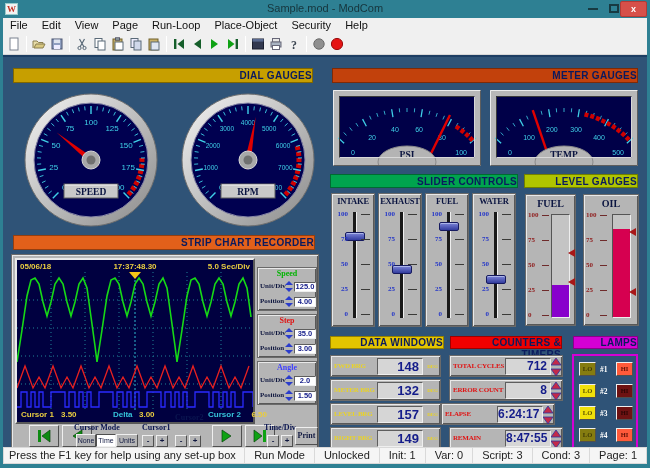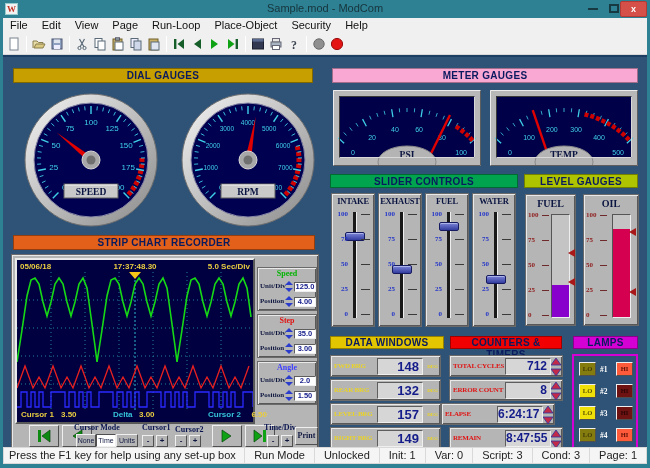--- a/index.html
+++ b/index.html
@@ -20,21 +20,21 @@
   .menu-item { font-size:11px; color:#111; padding:0 7px; line-height:15px; }
 
   .toolbar { position:absolute; left:3px; top:33px; width:644px; height:22px; background:#f0f0f0; border-bottom:1px solid #d8d8d8;
              display:flex; align-items:center; padding-left:2px; }
   .tb-icon { width:18px; height:18px; display:inline-flex; align-items:center; justify-content:center; }
   .tb-sep { width:1px; height:16px; background:#c8c8c8; border-right:1px solid #fff; margin:0 3px; }
 
   
   .content { position:absolute; left:3px; top:55px; width:644px; height:392px; background:#2F5377; border-top:2px solid #1d3e63; }
 
-  .hdr { position:absolute; font:bold 10px "Liberation Sans",sans-serif; color:#0a1a5e; text-align:center;
+  .hdr { position:absolute; font:bold 10px "Liberation Sans",sans-serif; color:#0a1a5e; text-align:right;
          letter-spacing:.3px; border:1px solid rgba(0,0,0,.35); }
 
   .panel { position:absolute; background:#b5b5b5; border:1px solid #6a6a6a;
            box-shadow: inset 1px 1px 0 #e9e9e9, inset -1px -1px 0 #585858; }
 
   .btn { background:#b5b5b5; border:1px solid; border-color:#efefef #4f4f4f #4f4f4f #efefef; color:#101840; cursor:default; }
   .btn.active { border-color:#4f4f4f #efefef #efefef #4f4f4f; background:#fff; }
 
   .display { background:#d6d6d6; border:1px solid; border-color:#5e5e5e #efefef #efefef #5e5e5e;
              color:#141c8a; font-weight:bold; text-align:right; }
@@ -242,21 +242,21 @@
     <span class="tb-icon">
       <svg width="16" height="16" viewBox="0 0 16 16">
         <circle cx="8" cy="8" r="5.6" fill="#e51414" stroke="#9a0c0c"></circle>
       </svg>
     </span>
   </div>
 
 <div class="content">
 
   <div class="hdr" style="left:10px;top:11px;width:300px;height:15px;line-height:14px;background:#C79F00">DIAL GAUGES</div>
-  <div class="hdr" style="left:329px;top:11px;width:306px;height:15px;line-height:14px;background:#f9a8d4">METER GAUGES</div>
+  <div class="hdr" style="left:329px;top:11px;width:306px;height:15px;line-height:14px;background:#c2410c">METER GAUGES</div>
   <div class="hdr" style="left:10px;top:178px;width:302px;height:15px;line-height:14px;background:#E2601A">STRIP CHART RECORDER</div>
   <div class="hdr" style="left:327px;top:117px;width:188px;height:14px;line-height:13px;background:#00A44E">SLIDER CONTROLS</div>
   <div class="hdr" style="left:521px;top:117px;width:114px;height:14px;line-height:13px;background:#AFC400">LEVEL GAUGES</div>
   <div class="hdr" style="left:327px;top:279px;width:114px;height:13px;line-height:12px;background:#E3C500">DATA WINDOWS</div>
   <div class="hdr" style="left:447px;top:279px;width:112px;height:13px;line-height:12px;background:#F00000">COUNTERS &amp; TIMERS</div>
   <div class="hdr" style="left:570px;top:279px;width:65px;height:13px;line-height:12px;background:#D400D4">LAMPS</div>
 
   <svg id="dial0" style="position:absolute;left:19px;top:34px" width="138" height="138">
       <circle cx="69" cy="69" r="66" fill="url(#gmetal)" stroke="#6f6f6f"></circle>
       <circle cx="69" cy="69" r="57" fill="#000050" stroke="#8a8aa8" stroke-width="1"></circle>
@@ -653,21 +653,21 @@
           <path d="M13 1 L4 7 L13 13 Z" fill="#0e8a12" stroke="#07430a" stroke-width="0.7"></path>
         </svg>
     </div>
     <div class="ctl-label" style="left:62px;top:168px;width:62px">Cursor Mode</div>
     <div class="btn mode-btn" style="left:64px;top:179px;width:20px">None</div>
     <div class="btn mode-btn active" style="left:84px;top:179px;width:20px">Time</div>
     <div class="btn mode-btn" style="left:104px;top:179px;width:22px">Units</div>
     <div class="ctl-label" style="left:130px;top:168px;width:28px">Cursor1</div>
     <div class="btn sm-btn" style="left:130px;top:180px">-</div>
     <div class="btn sm-btn" style="left:144px;top:180px">+</div>
-    <div class="ctl-label" style="left:163px;top:170px;width:28px">Cursor2</div>
+    <div class="ctl-label" style="left:163px;top:158px;width:28px">Cursor2</div>
     <div class="btn sm-btn" style="left:163px;top:180px">-</div>
     <div class="btn sm-btn" style="left:177px;top:180px">+</div>
     <div class="btn nav-btn" style="left:200px;top:170px">
       <svg width="16" height="14" viewBox="0 0 16 14">
           <path d="M3 1 L12 7 L3 13 Z" fill="#0fa214" stroke="#07430a" stroke-width="0.7"></path>
         </svg>
     </div>
     <div class="btn nav-btn" style="left:233px;top:170px">
       <svg width="16" height="14" viewBox="0 0 16 14">
           <path d="M2 1 L10 7 L2 13 Z" fill="#0fa214" stroke="#07430a" stroke-width="0.7"></path>
@@ -679,21 +679,21 @@
     <div class="btn sm-btn" style="left:269px;top:180px">+</div>
     <div class="btn" style="position:absolute;left:283px;top:172px;width:23px;height:18px;font:bold 8px 'Liberation Serif',serif;text-align:center;line-height:16px">Print</div>
   </div>
 
   <div class="panel dw-row" style="left:327px;top:298px">
     <div class="dw-label">FWD BRG</div>
     <div class="display dw-display">148</div>
     <div class="dw-unit">DEG</div>
   </div>
   <div class="panel dw-row" style="left:327px;top:322px">
-    <div class="dw-label">REAR BRG</div>
+    <div class="dw-label">METER BRG</div>
     <div class="display dw-display">132</div>
     <div class="dw-unit">DEG</div>
   </div>
   <div class="panel dw-row" style="left:327px;top:346px">
     <div class="dw-label">LEVEL BRG</div>
     <div class="display dw-display">157</div>
     <div class="dw-unit">DEG</div>
   </div>
   <div class="panel dw-row" style="left:327px;top:370px">
     <div class="dw-label">RIGHT BRG</div>

